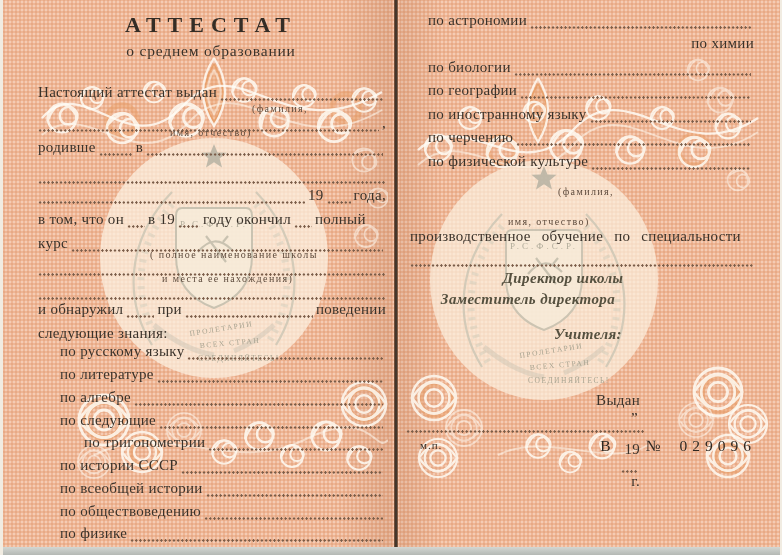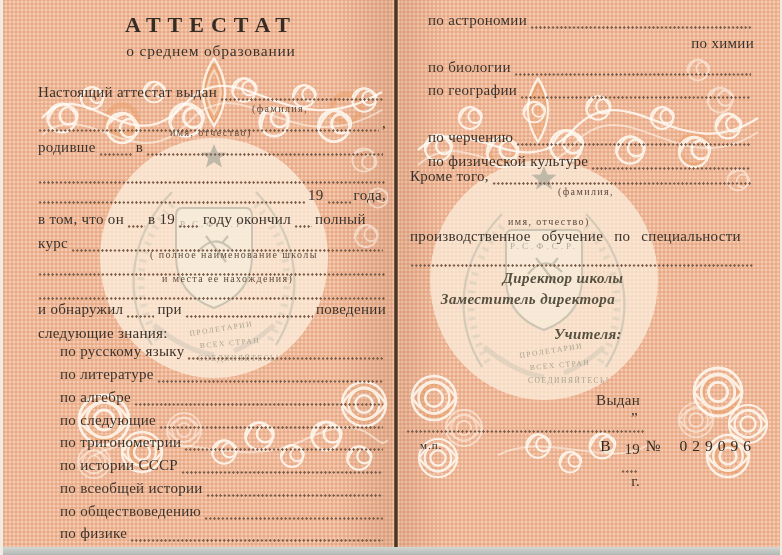--- a/index.html
+++ b/index.html
@@ -213,21 +213,21 @@
         <span class="dots"></span>
       </div>
     <div class="row" style="top:389px; left:26px; right:2px;">
         <span>по алгебре</span>
         <span class="dots"></span>
       </div>
     <div class="row" style="top:412px; left:26px; right:2px;">
         <span>по следующие</span>
         <span class="dots"></span>
       </div>
-    <div class="row" style="top:434px; left:26px; right:2px;">
+    <div class="row" style="top:434px; left:26px; right:2px;padding-left:24px;">
         <span>по тригонометрии</span>
         <span class="dots"></span>
       </div>
     <div class="row" style="top:457px; left:26px; right:2px;">
         <span>по истории  СССР</span>
         <span class="dots"></span>
       </div>
     <div class="row" style="top:480px; left:26px; right:2px;">
         <span>по всеобщей истории</span>
         <span class="dots"></span>
@@ -305,33 +305,33 @@
         <span class="dots"></span>
       </div>
     <div class="row" style="top:59px; left:30px; right:16px;">
         <span>по биологии</span>
         <span class="dots"></span>
       </div>
     <div class="row" style="top:82px; left:30px; right:16px;">
         <span>по географии</span>
         <span class="dots"></span>
       </div>
+    <div class="row" style="top:106px; left:30px; right:16px;">
+        <span>по иностранному языку</span>
+        <span class="dots"></span>
+      </div>
     <div class="row" style="top:129px; left:30px; right:16px;">
         <span>по черчению</span>
         <span class="dots"></span>
       </div>
     <div class="row" style="top:153px; left:30px; right:16px;">
         <span>по физической культуре</span>
         <span class="dots"></span>
       </div>
 
-    <div class="row" style="top:168px; left:12px; right:16px;">
-      <span>Кроме того,</span>
-      <span class="dots"></span>
-    </div>
     <div class="lbl" style="top:186px; left:160px;">(фамилия,</div>
 
     <div class="lbl" style="top:216px; left:110px;">имя,  отчество)</div>
 
     <div class="row" style="top:228px; left:12px; right:16px;">
       <span class="wspread">производственное обучение по специальности</span>
     </div>
 
     <div class="row" style="top:252px; left:12px; right:16px;">
       <span class="dots" style="margin:0"></span>

